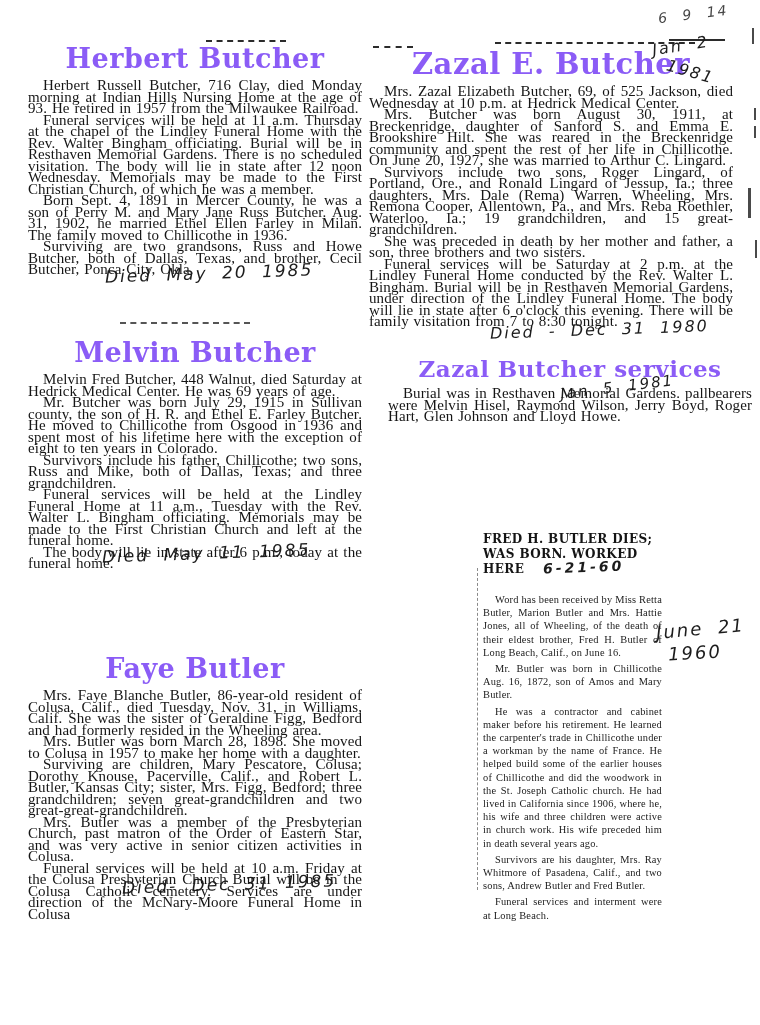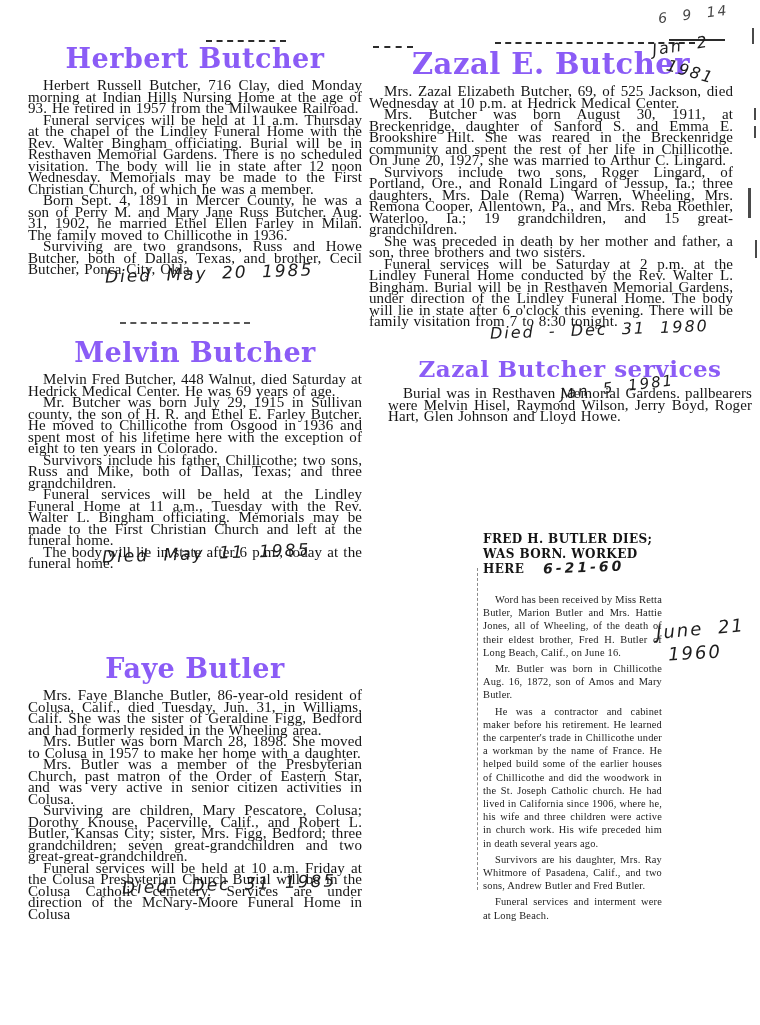--- a/index.html
+++ b/index.html
@@ -68,24 +68,24 @@
       <p>Survivors include his father, Chillicothe; two sons, Russ and Mike, both of Dallas, Texas; and three grandchildren.</p>
       <p>Funeral services will be held at the Lindley Funeral Home at 11 a.m., Tuesday with the Rev. Walter L. Bingham officiating.  Memorials may be made to the First Christian Church and left at the funeral home.</p>
       <p>The body will lie in state after 6 p.m., today at the funeral home.</p>
     </div>
   </article>
   <span class="hw" style="left:102px;top:543px;font-size:17px;">Died May 11 1985</span>
 
   <article class="clip" style="left:28px;top:652px;width:334px;">
     <h1 class="headline h-main" style="margin-top:2px;">Faye Butler</h1>
     <div class="body">
-      <p>Mrs. Faye Blanche Butler, 86-year-old resident of Colusa, Calif., died Tuesday, Jun. 31, in Williams, Calif. She was the sister of Geraldine Figg, Bedford and had formerly resided in the Wheeling area.</p>
+      <p>Mrs. Faye Blanche Butler, 86-year-old resident of Colusa, Calif., died Tuesday, Nov. 31, in Williams, Calif. She was the sister of Geraldine Figg, Bedford and had formerly resided in the Wheeling area.</p>
       <p>Mrs. Butler was born March 28, 1898. She moved to Colusa in 1957 to make her home with a daughter.</p>
+      <p>Surviving are children, Mary Pescatore, Colusa; Dorothy Knouse, Pacerville, Calif., and Robert L. Butler, Kansas City; sister, Mrs. Figg, Bedford; three grandchildren; seven great-grandchildren and two great-great-grandchildren.</p>
       <p>Mrs. Butler was a member of the Presbyterian Church, past matron of the Order of Eastern Star, and was very active in senior citizen activities in Colusa.</p>
-      <p>Surviving are children, Mary Pescatore, Colusa; Dorothy Knouse, Pacerville, Calif., and Robert L. Butler, Kansas City; sister, Mrs. Figg, Bedford; three grandchildren; seven great-grandchildren and two great-great-grandchildren.</p>
       <p>Funeral services will be held at 10 a.m. Friday at the Colusa Presbyterian Church  Burial will be in the Colusa Catholic cemetery. Services are under direction of the McNary-Moore Funeral Home in Colusa</p>
     </div>
   </article>
   <span class="hw" style="left:122px;top:874px;font-size:17px;">Died- Dec 31 1985</span>
 
   <article class="clip" style="left:369px;top:36px;width:364px;">
     <div class="dash" style="left:4px;top:10px;width:40px;"></div>
     <div class="dash" style="left:126px;top:6px;width:200px;"></div>
     <div class="solidline" style="left:300px;top:3px;width:56px;"></div>
     <h1 class="headline h-zazal" style="margin-top:12px;">Zazal E. Butcher</h1>

